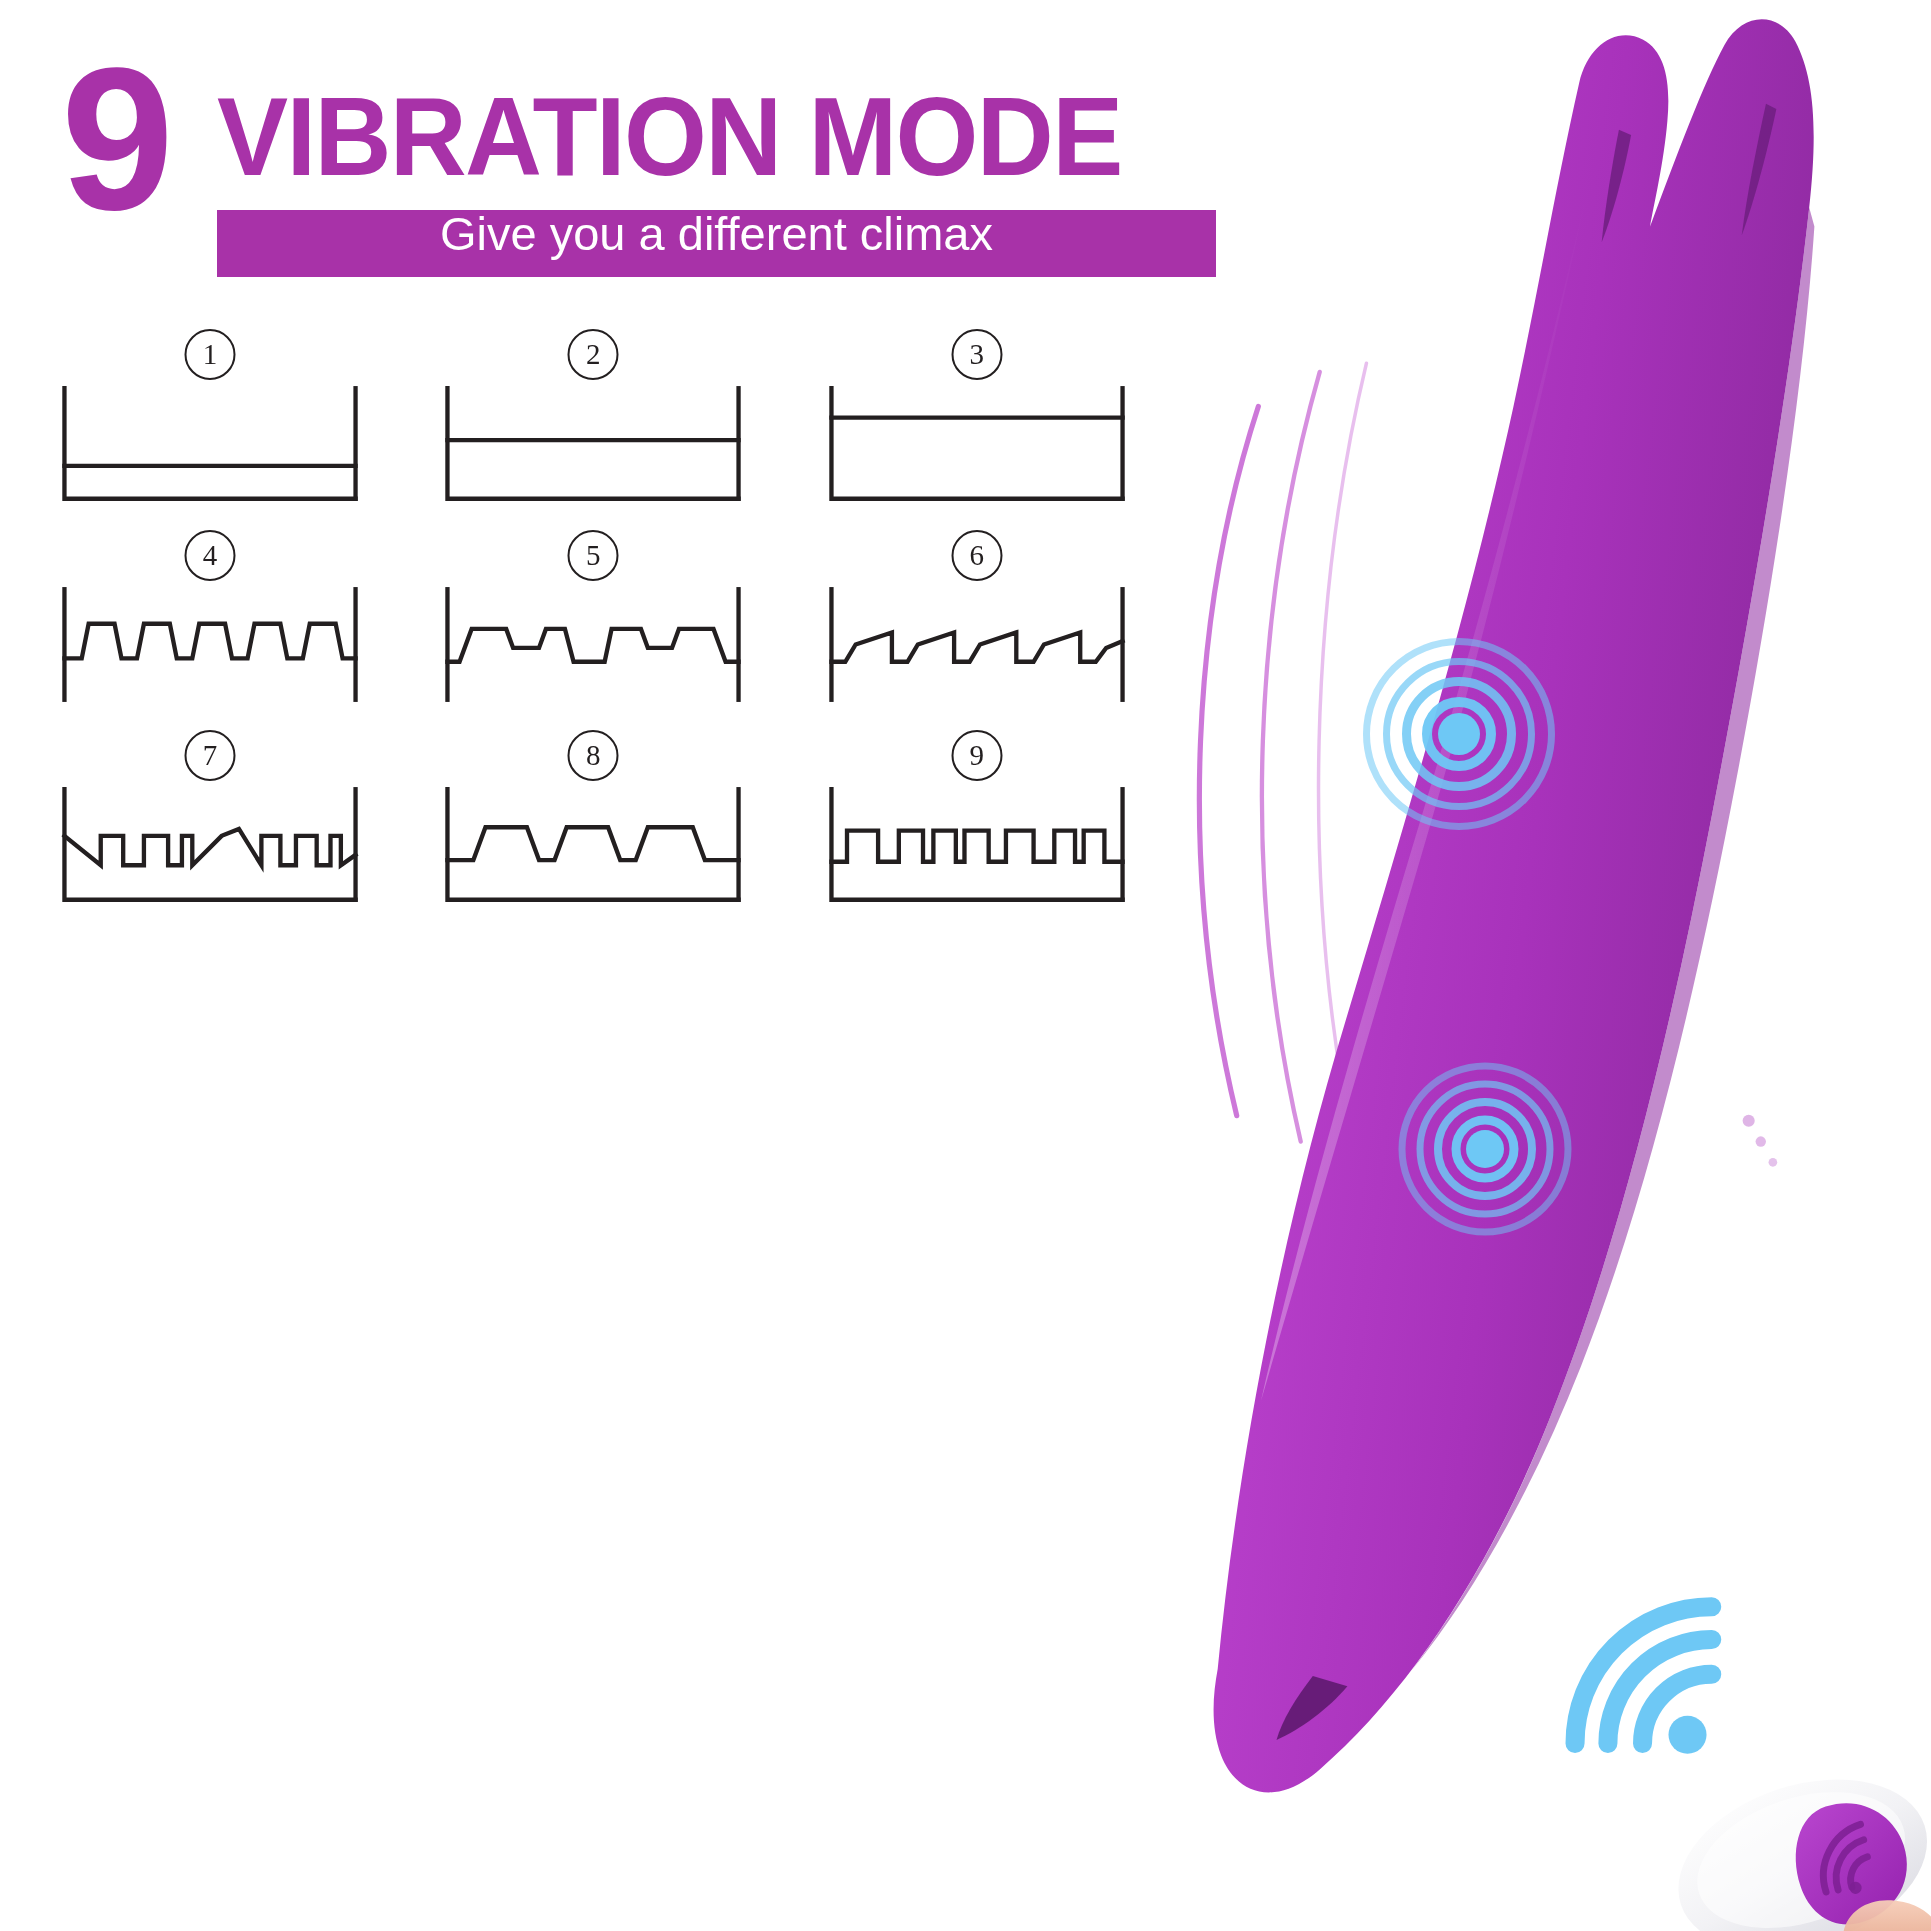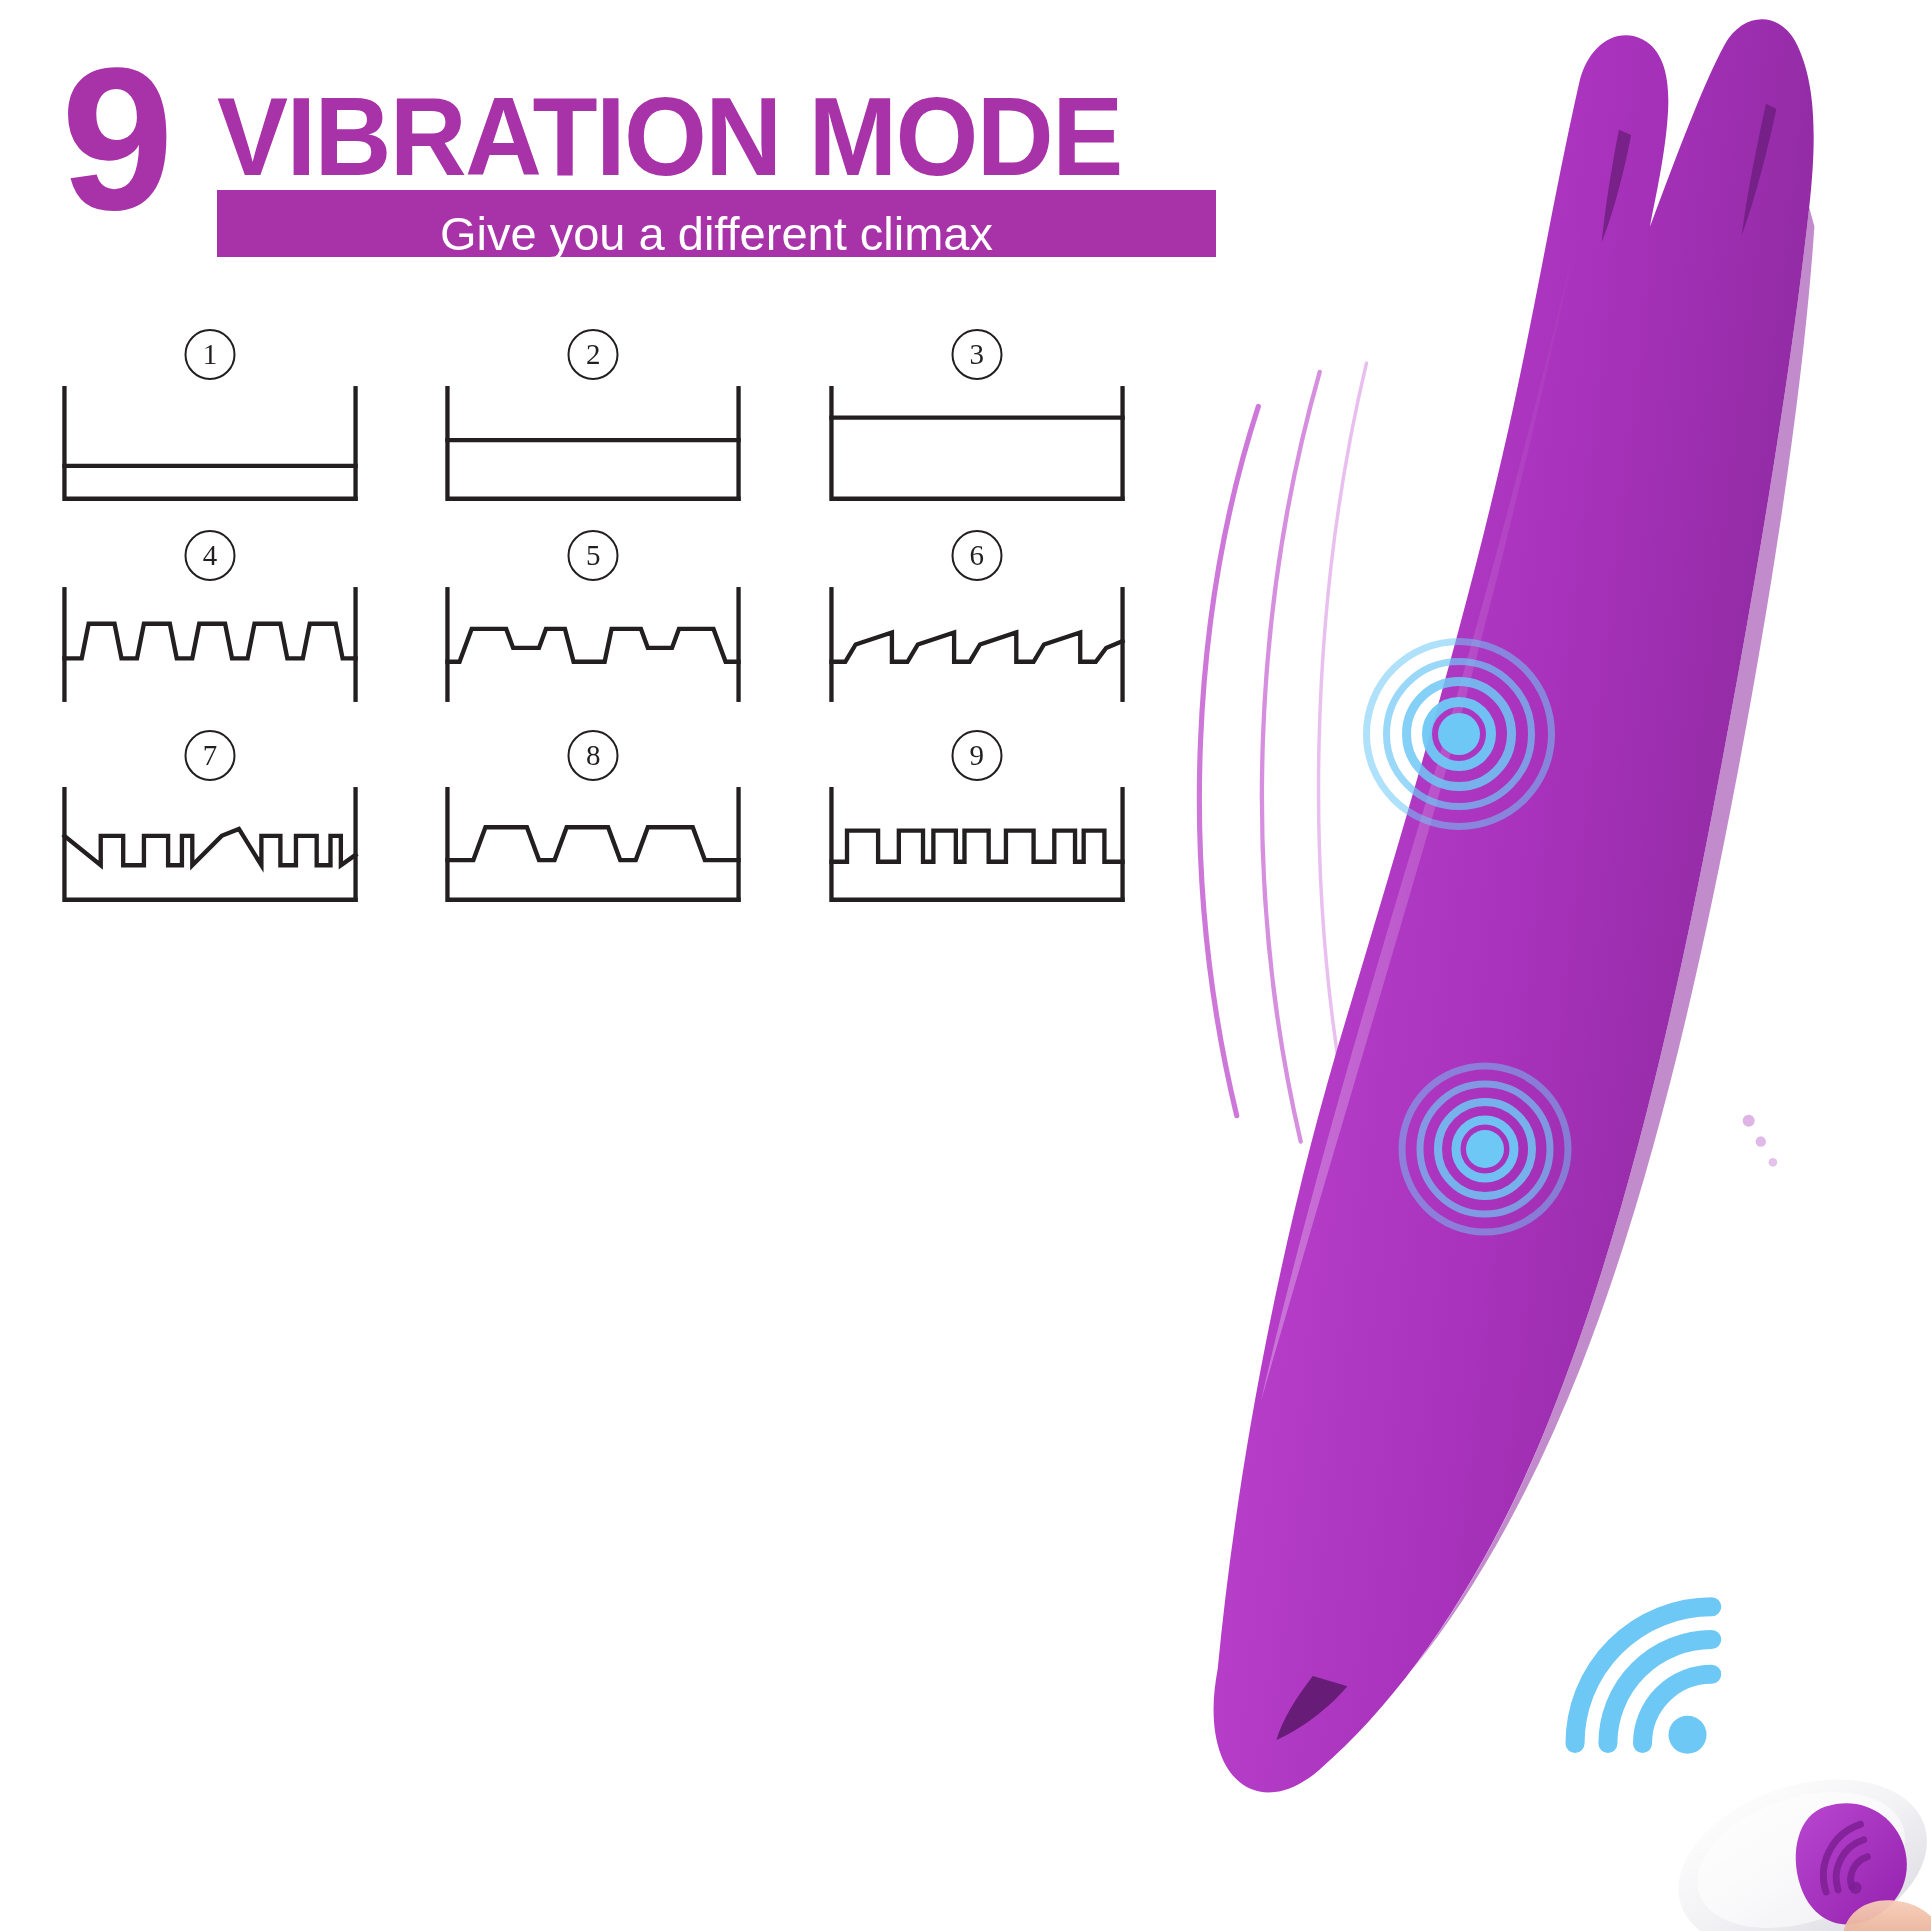--- a/index.html
+++ b/index.html
@@ -21,24 +21,24 @@
     font-family:"Liberation Sans", sans-serif;
   }
   .title{
     position:absolute;left:156px;top:40px;
     font-size:111px;line-height:111px;font-weight:700;
     color:#a832a8;letter-spacing:-1.7px;
     white-space:nowrap;
     transform:scaleX(0.96);transform-origin:left center;
   }
   .subbar{
-    position:absolute;left:156px;top:148px;
+    position:absolute;left:156px;top:168px;
     width:999px;height:67px;
     background:#a832a8;
-    display:flex;align-items:flex-end;justify-content:center;
+    display:flex;align-items:flex-start;justify-content:center;
   }
   .subtitle{
     color:#ffffff;font-size:47px;line-height:47px;font-weight:400;
     letter-spacing:0px;white-space:nowrap;
   }
 
   
   .modes{
     position:absolute;left:61px;top:329px;
     width:1098px;

